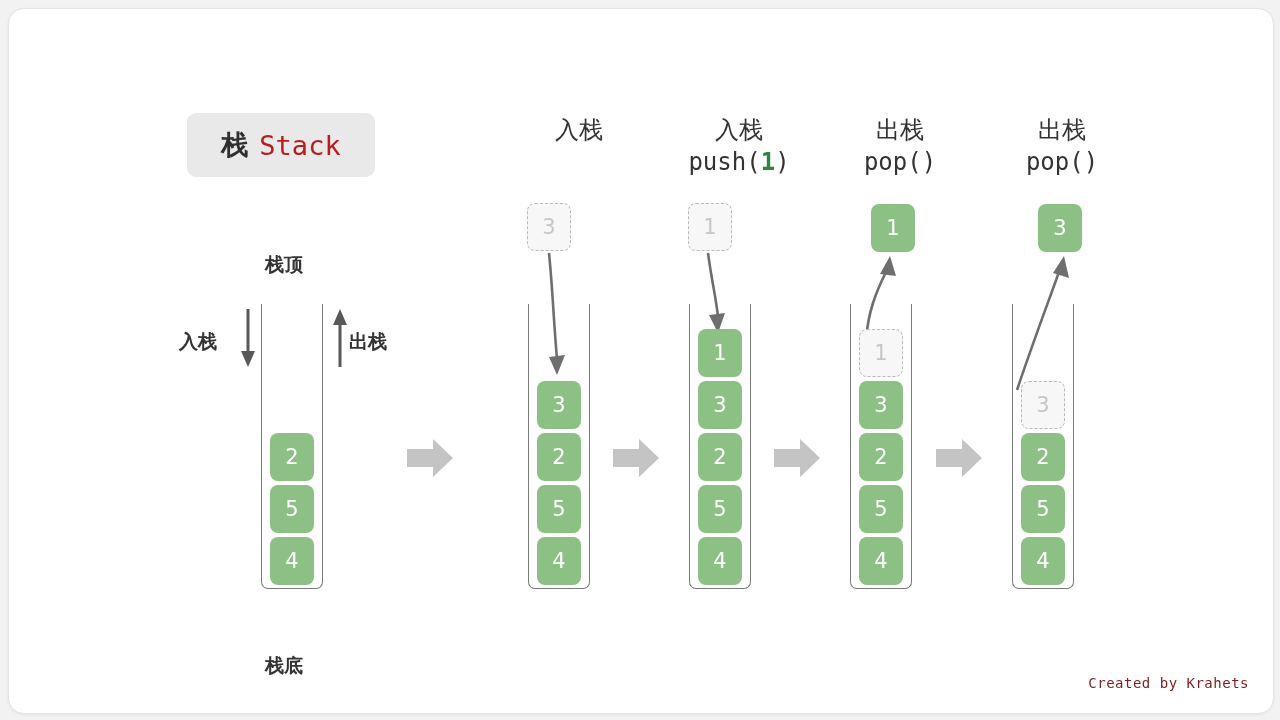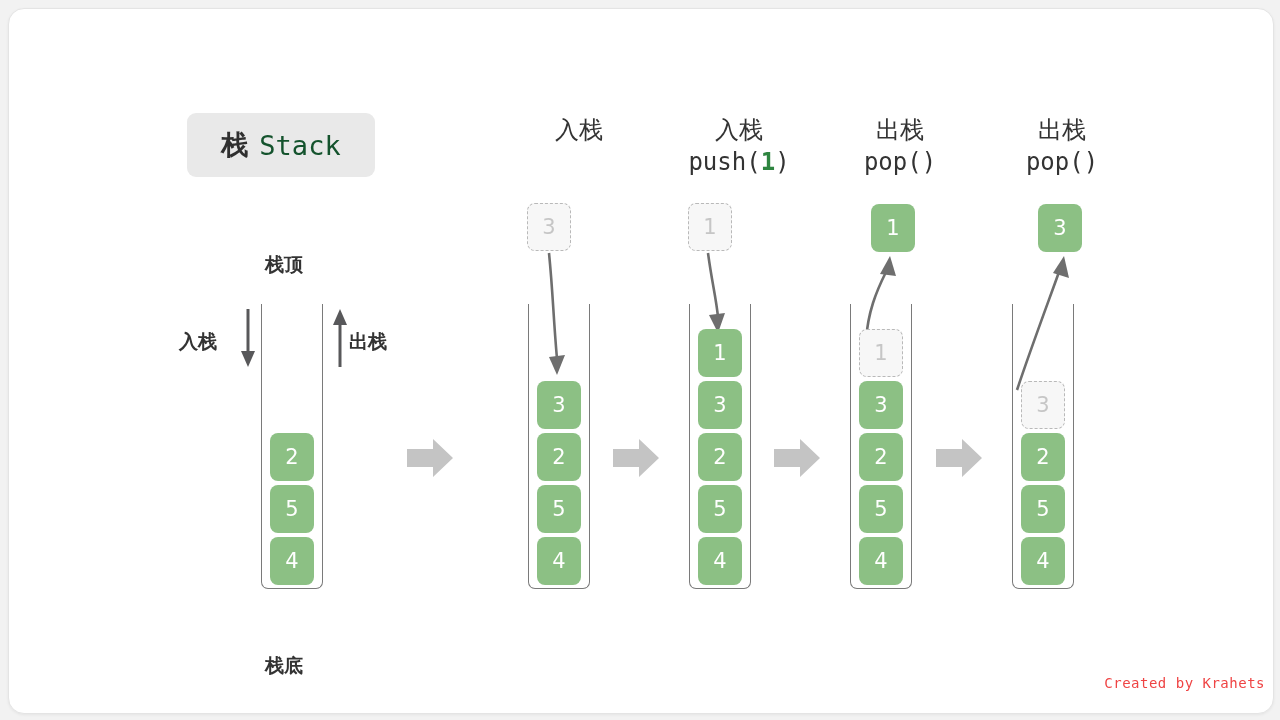--- a/index.html
+++ b/index.html
@@ -25,21 +25,21 @@
     left:178px;top:104px;width:188px;height:64px;
     background:#e9e9e9;border-radius:9px;
     display:flex;align-items:center;justify-content:center;
   }
   #title-badge .zh{
     font-family:"DejaVu Sans",sans-serif;
     font-weight:bold;font-size:27px;color:#2f2f2f;letter-spacing:1px;
   }
   #title-badge .en{
     font-family:"DejaVu Sans Mono","Liberation Mono",monospace;
-    font-size:27px;color:#14532d;margin-left:10px;letter-spacing:0px;
+    font-size:27px;color:#b91c1c;margin-left:10px;letter-spacing:0px;
   }
 
   
   .col-head{width:160px;text-align:center;}
   .col-head .line1{
     font-family:"DejaVu Sans",sans-serif;
     font-size:24px;color:#333;line-height:30px;white-space:nowrap;
   }
   .col-head .line2{
     font-family:"DejaVu Sans Mono","Liberation Mono",monospace;
@@ -83,23 +83,23 @@
   .chip.solid{background:#8cc084;color:#ffffff;}
 
   
   .zh-label{
     font-family:"DejaVu Sans",sans-serif;
     font-weight:bold;font-size:19px;color:#333;white-space:nowrap;
   }
 
   
   #footer{
-    right:8px;bottom:22px;
+    right:24px;bottom:22px;
     font-family:"DejaVu Sans Mono","Liberation Mono",monospace;
-    font-size:14px;color:#ef4444;letter-spacing:.5px;
+    font-size:14px;color:#7f1d1d;letter-spacing:.5px;
   }
   svg{overflow:visible;}
 </style>
 </head>
 <body>
 
 <div id="card">
 
   <div class="abs" id="title-badge">
     <span class="zh">栈</span>

